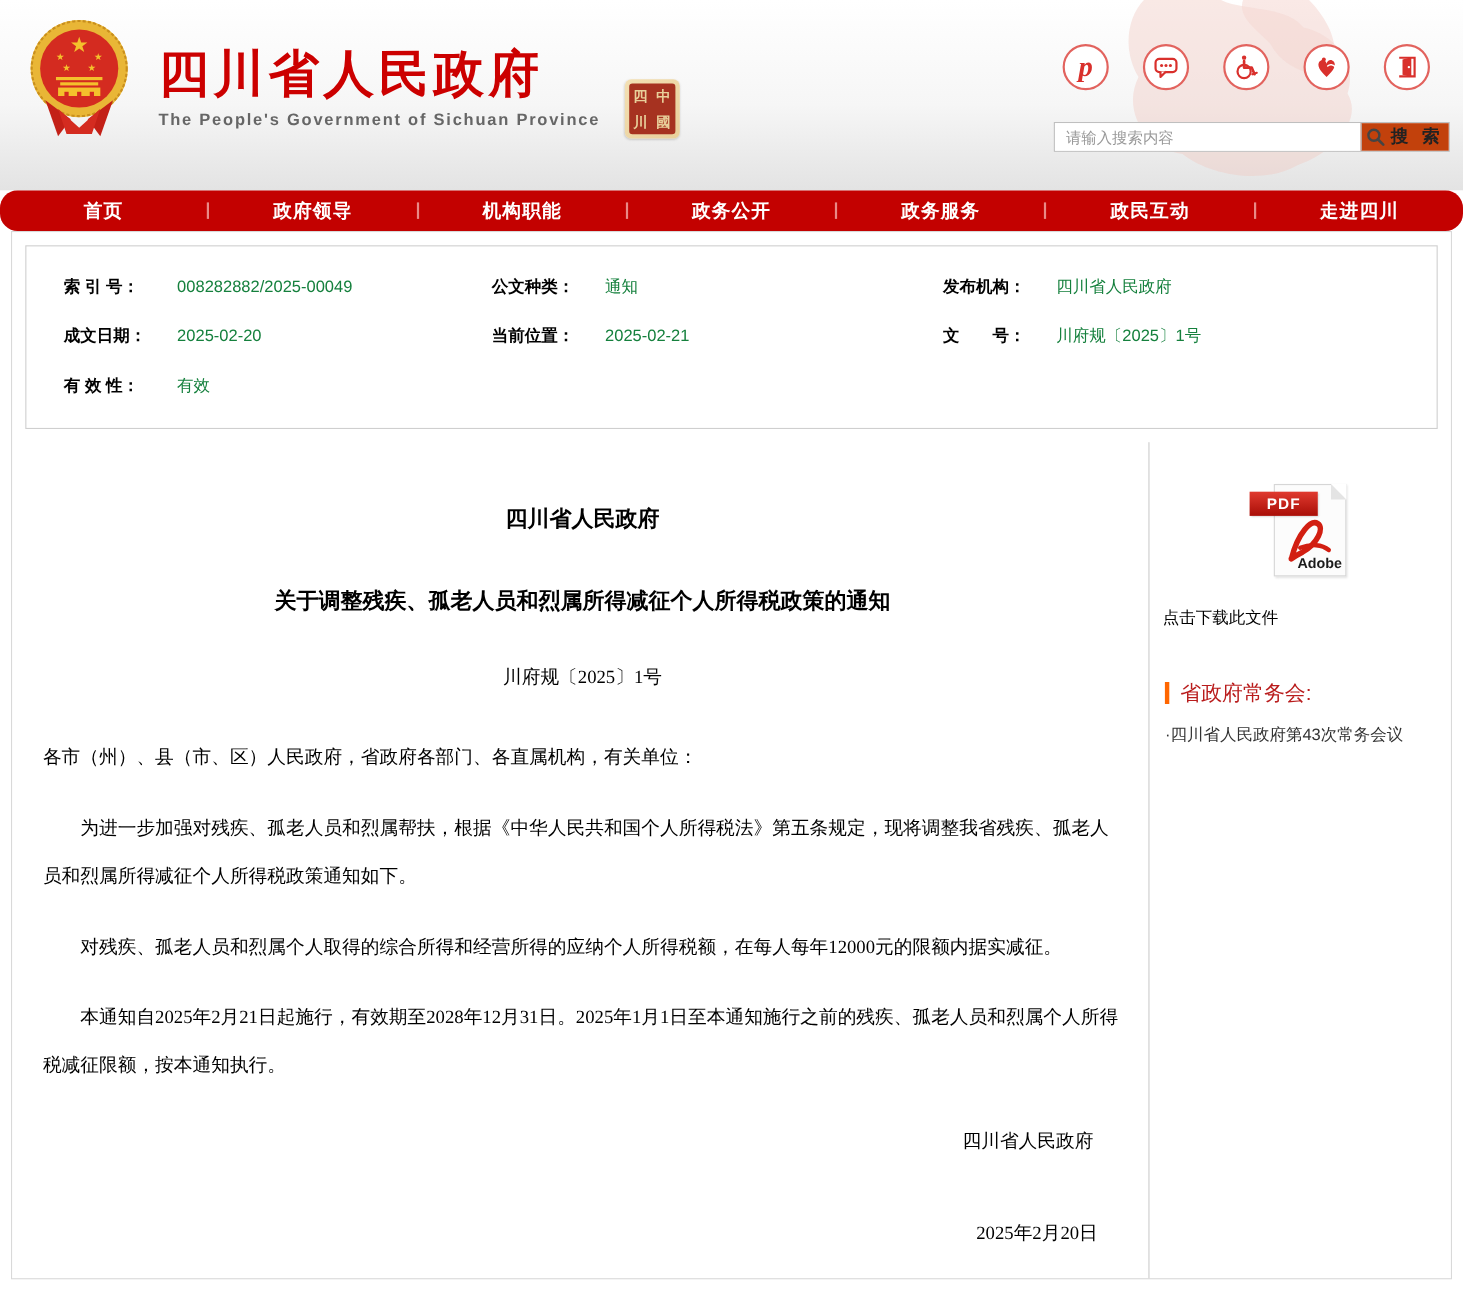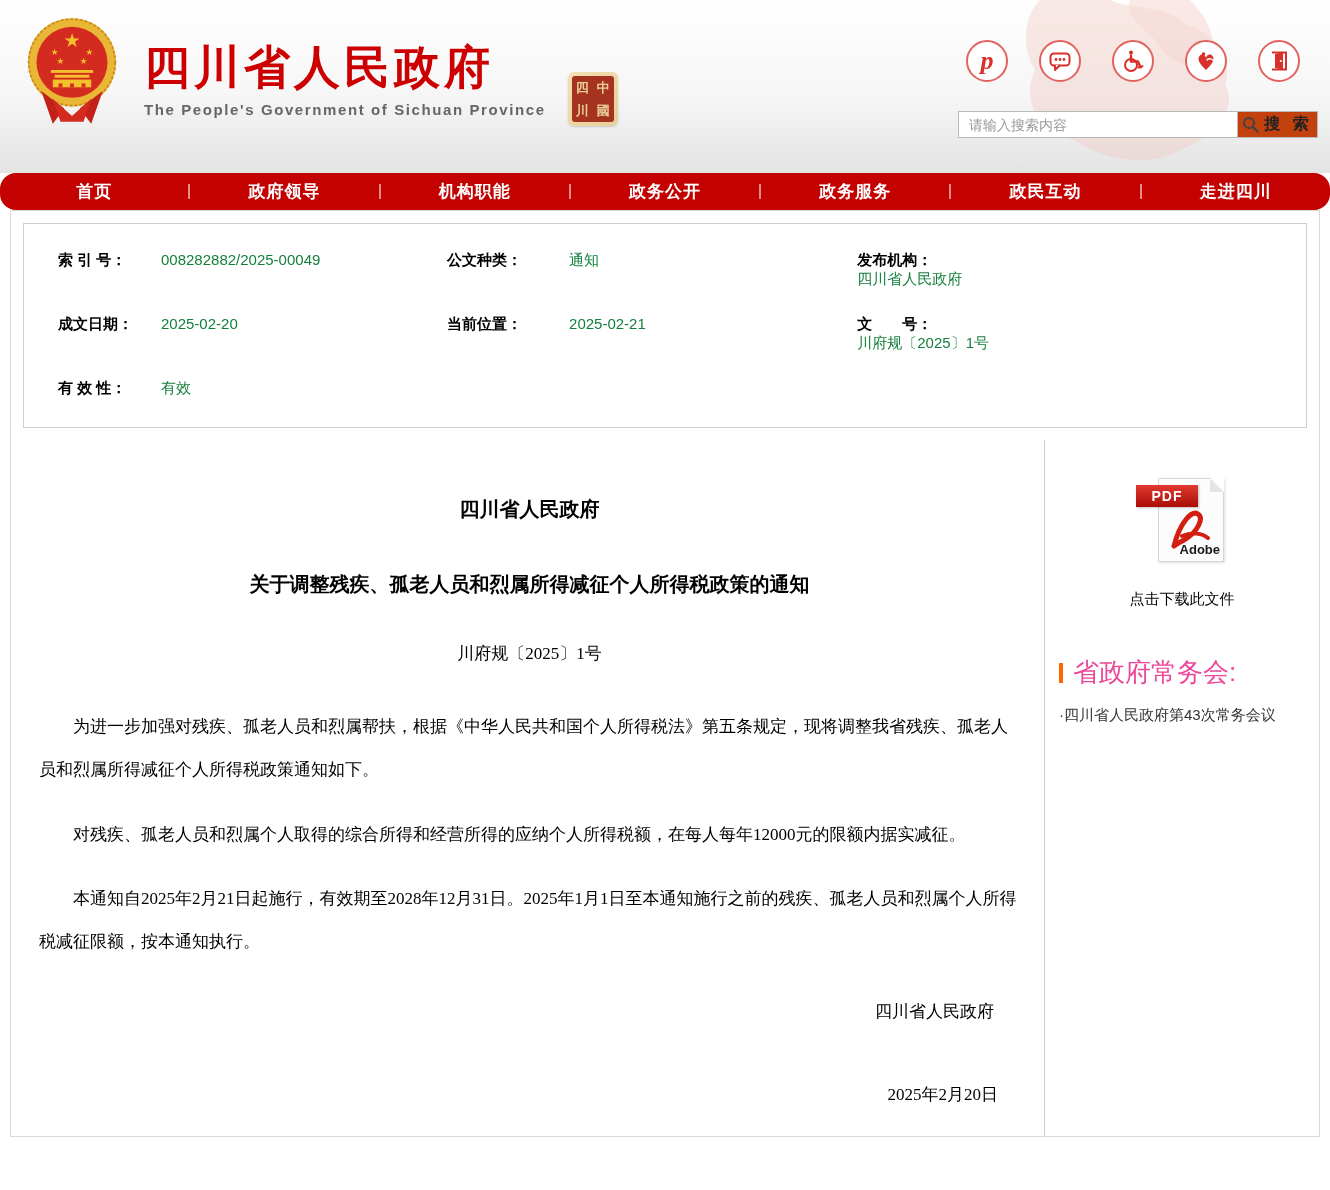--- a/index.html
+++ b/index.html
@@ -60,22 +60,22 @@
   .crumb-sep { margin:0 6px; color:#222; }
   .favorite { display:flex; align-items:center; gap:6px; color:#cc3333; font-size:14px; cursor:pointer; }
   .favorite .star { font-size:24px; line-height:1; color:#cc3333; }
 
   
   .content-wrap { margin:0 10px; border:1px solid #d9d9d9; background:#fff; min-height:910px; }
   .meta-box { margin:12px; border:1px solid #cfcfcf; padding:14px 0 16px; }
   .meta-row { display:flex; padding:13px 0; }
   .meta-cell { display:flex; align-items:baseline; }
   .meta-cell.c1 { width:33%; padding-left:34px; }
-  .meta-cell.c2 { width:32%; padding-left:0;gap:19px; }
-  .meta-cell.c3 { width:35%; padding-left:0;flex-direction:column; }
+  .meta-cell.c2 { width:32%; padding-left:0; }
+  .meta-cell.c3 { width:35%; padding-left:0; }
   .meta-label { font-size:15px; font-weight:bold; color:#000; min-width:103px; white-space:pre; }
   .meta-value { font-size:15px; color:#15803d; }
 
   .content-body { display:flex; align-items:stretch; }
   .doc { flex:1; padding:56px 24px 30px 28px;
     font-family:"Liberation Serif","DejaVu Serif",serif; }
   .doc-org { text-align:center; font-size:20px; font-weight:bold; color:#000; }
   .doc-title { text-align:center; font-size:20px; font-weight:bold; margin-top:48px; }
   .doc-num { text-align:center; font-size:17px; margin-top:44px; margin-bottom:40px; }
   .doc p { font-size:17px; line-height:2.55; margin:0 0 21px; color:#000; }
@@ -88,25 +88,25 @@
   .pdf-icon { position:relative; width:92px; height:88px; margin:16px auto 0; cursor:pointer; }
   .pdf-page { position:absolute; left:22px; top:2px; width:66px; height:84px; background:#fcfcfc;
     border:1px solid #d6d6d6; box-shadow:1px 1px 2px rgba(0,0,0,.12); }
   .pdf-fold { position:absolute; right:-1px; top:-1px; width:0; height:0;
     border-left:14px solid #e4e4e4; border-top:14px solid #fff; }
   .pdf-banner { position:absolute; left:0; top:9px; width:62px; height:22px;
     background:linear-gradient(180deg,#e03a2f,#a90e07); color:#fff; font-size:14px; font-weight:bold;
     text-align:center; line-height:22px; letter-spacing:1px; box-shadow:1px 1px 2px rgba(0,0,0,.25); }
   .pdf-swoosh { position:absolute; left:30px; top:26px; }
   .pdf-brand { position:absolute; right:8px; bottom:7px; font-size:13px; color:#1a1a1a; font-weight:bold; }
-  .pdf-download { display:block; margin-top:26px; text-align:center; font-size:15px; color:#000; cursor:pointer; }
+  .pdf-download { display:block; margin-top:26px; font-size:15px; color:#000; cursor:pointer; }
 
   .side-section-hd { display:flex; align-items:center; margin-top:46px; padding-left:2px; }
   .side-bar-accent { width:4px; height:20px; background:#ff6600; }
-  .side-section-title { margin-left:10px; font-size:26px; color:#ec4899; }
+  .side-section-title { margin-left:10px; font-size:19px; color:#b91c1c; }
   .side-item { margin-top:16px; padding-left:2px; font-size:15px; color:#333; cursor:pointer; }
 </style>
 </head>
 <body>
 
 <div class="page">
 
   <header class="site-header">
     <svg class="map-silhouette" viewBox="0 0 300 170">
       <path d="M60 0 L130 0 C150 10 190 5 205 25 C230 30 255 55 245 85 C260 110 230 140 200 150 C170 168 120 160 95 140 C60 135 40 100 55 70 C40 45 45 15 60 0 Z" fill="#f0c8c0" opacity="0.75"></path>
@@ -252,20 +252,21 @@
         </div>
       </div>
     </div>
 
     <div class="content-body">
 
       <main class="doc">
         <div class="doc-org">四川省人民政府</div>
         <div class="doc-title">关于调整残疾、孤老人员和烈属所得减征个人所得税政策的通知</div>
         <div class="doc-num">川府规〔2025〕1号</div>
+        <p>各市（州）、县（市、区）人民政府，省政府各部门、各直属机构，有关单位：</p>
         <p class="indent">为进一步加强对残疾、孤老人员和烈属帮扶，根据《中华人民共和国个人所得税法》第五条规定，现将调整我省残疾、孤老人员和烈属所得减征个人所得税政策通知如下。</p>
         <p class="indent">对残疾、孤老人员和烈属个人取得的综合所得和经营所得的应纳个人所得税额，在每人每年12000元的限额内据实减征。</p>
         <p class="indent">本通知自2025年2月21日起施行，有效期至2028年12月31日。2025年1月1日至本通知施行之前的残疾、孤老人员和烈属个人所得税减征限额，按本通知执行。</p>
         <div class="doc-signature">四川省人民政府</div>
         <div class="doc-date">2025年2月20日</div>
       </main>
 
       <aside class="sidebar">
         <div class="pdf-icon">
           <div class="pdf-page">

